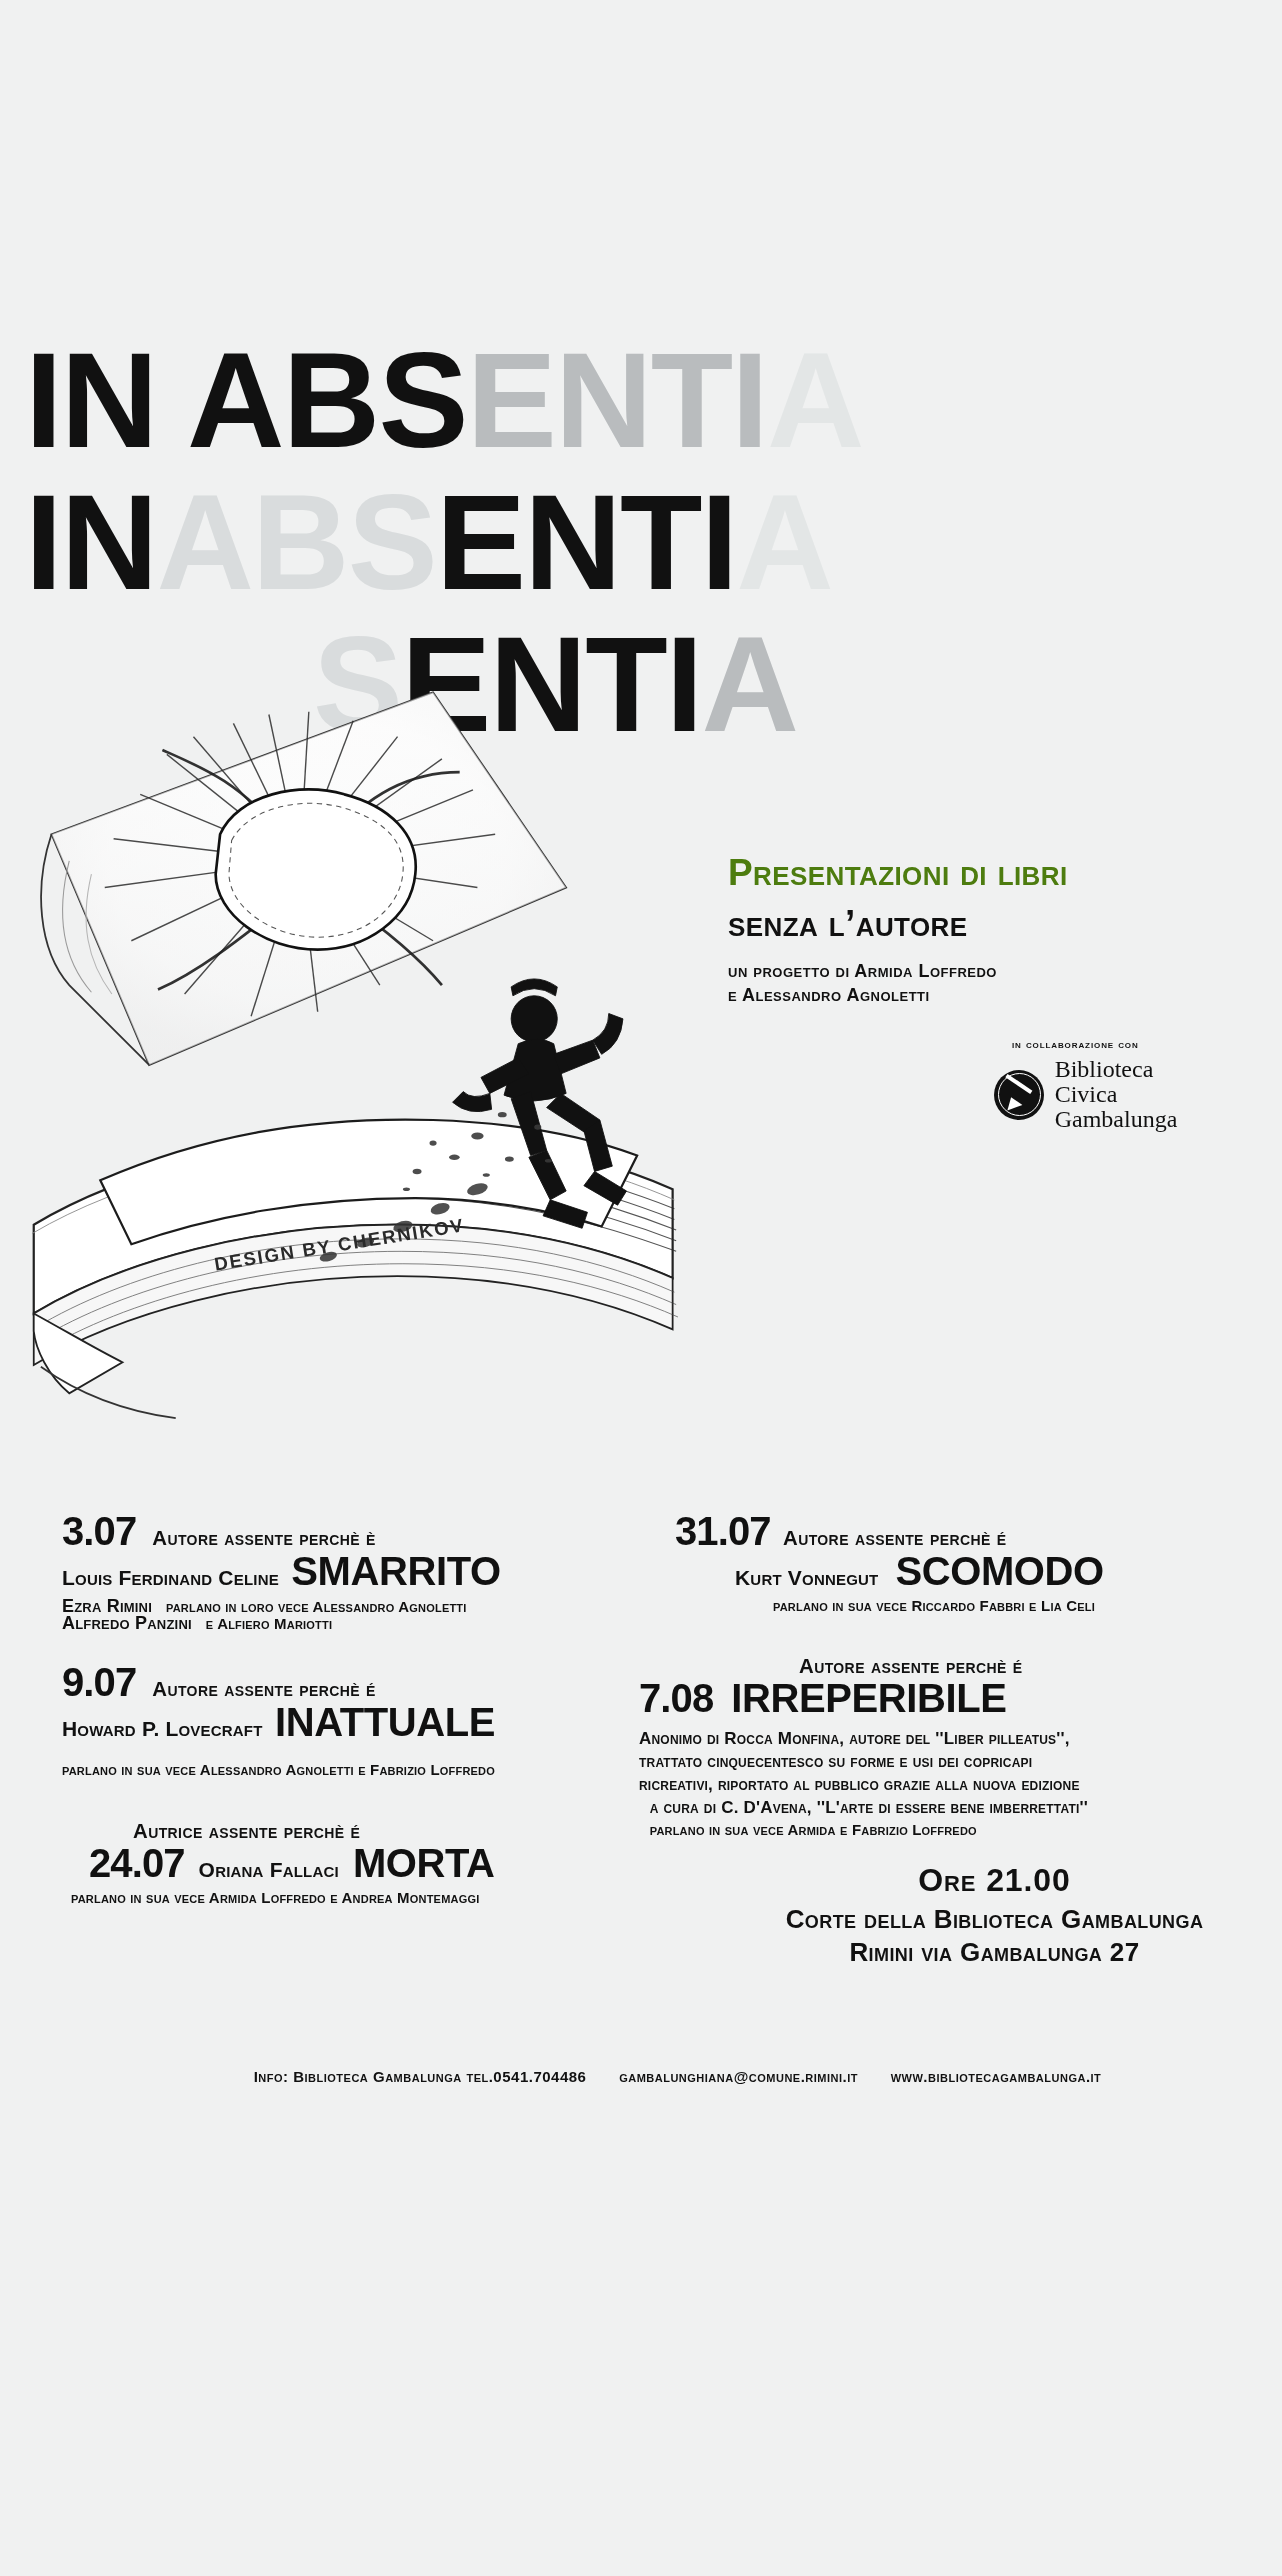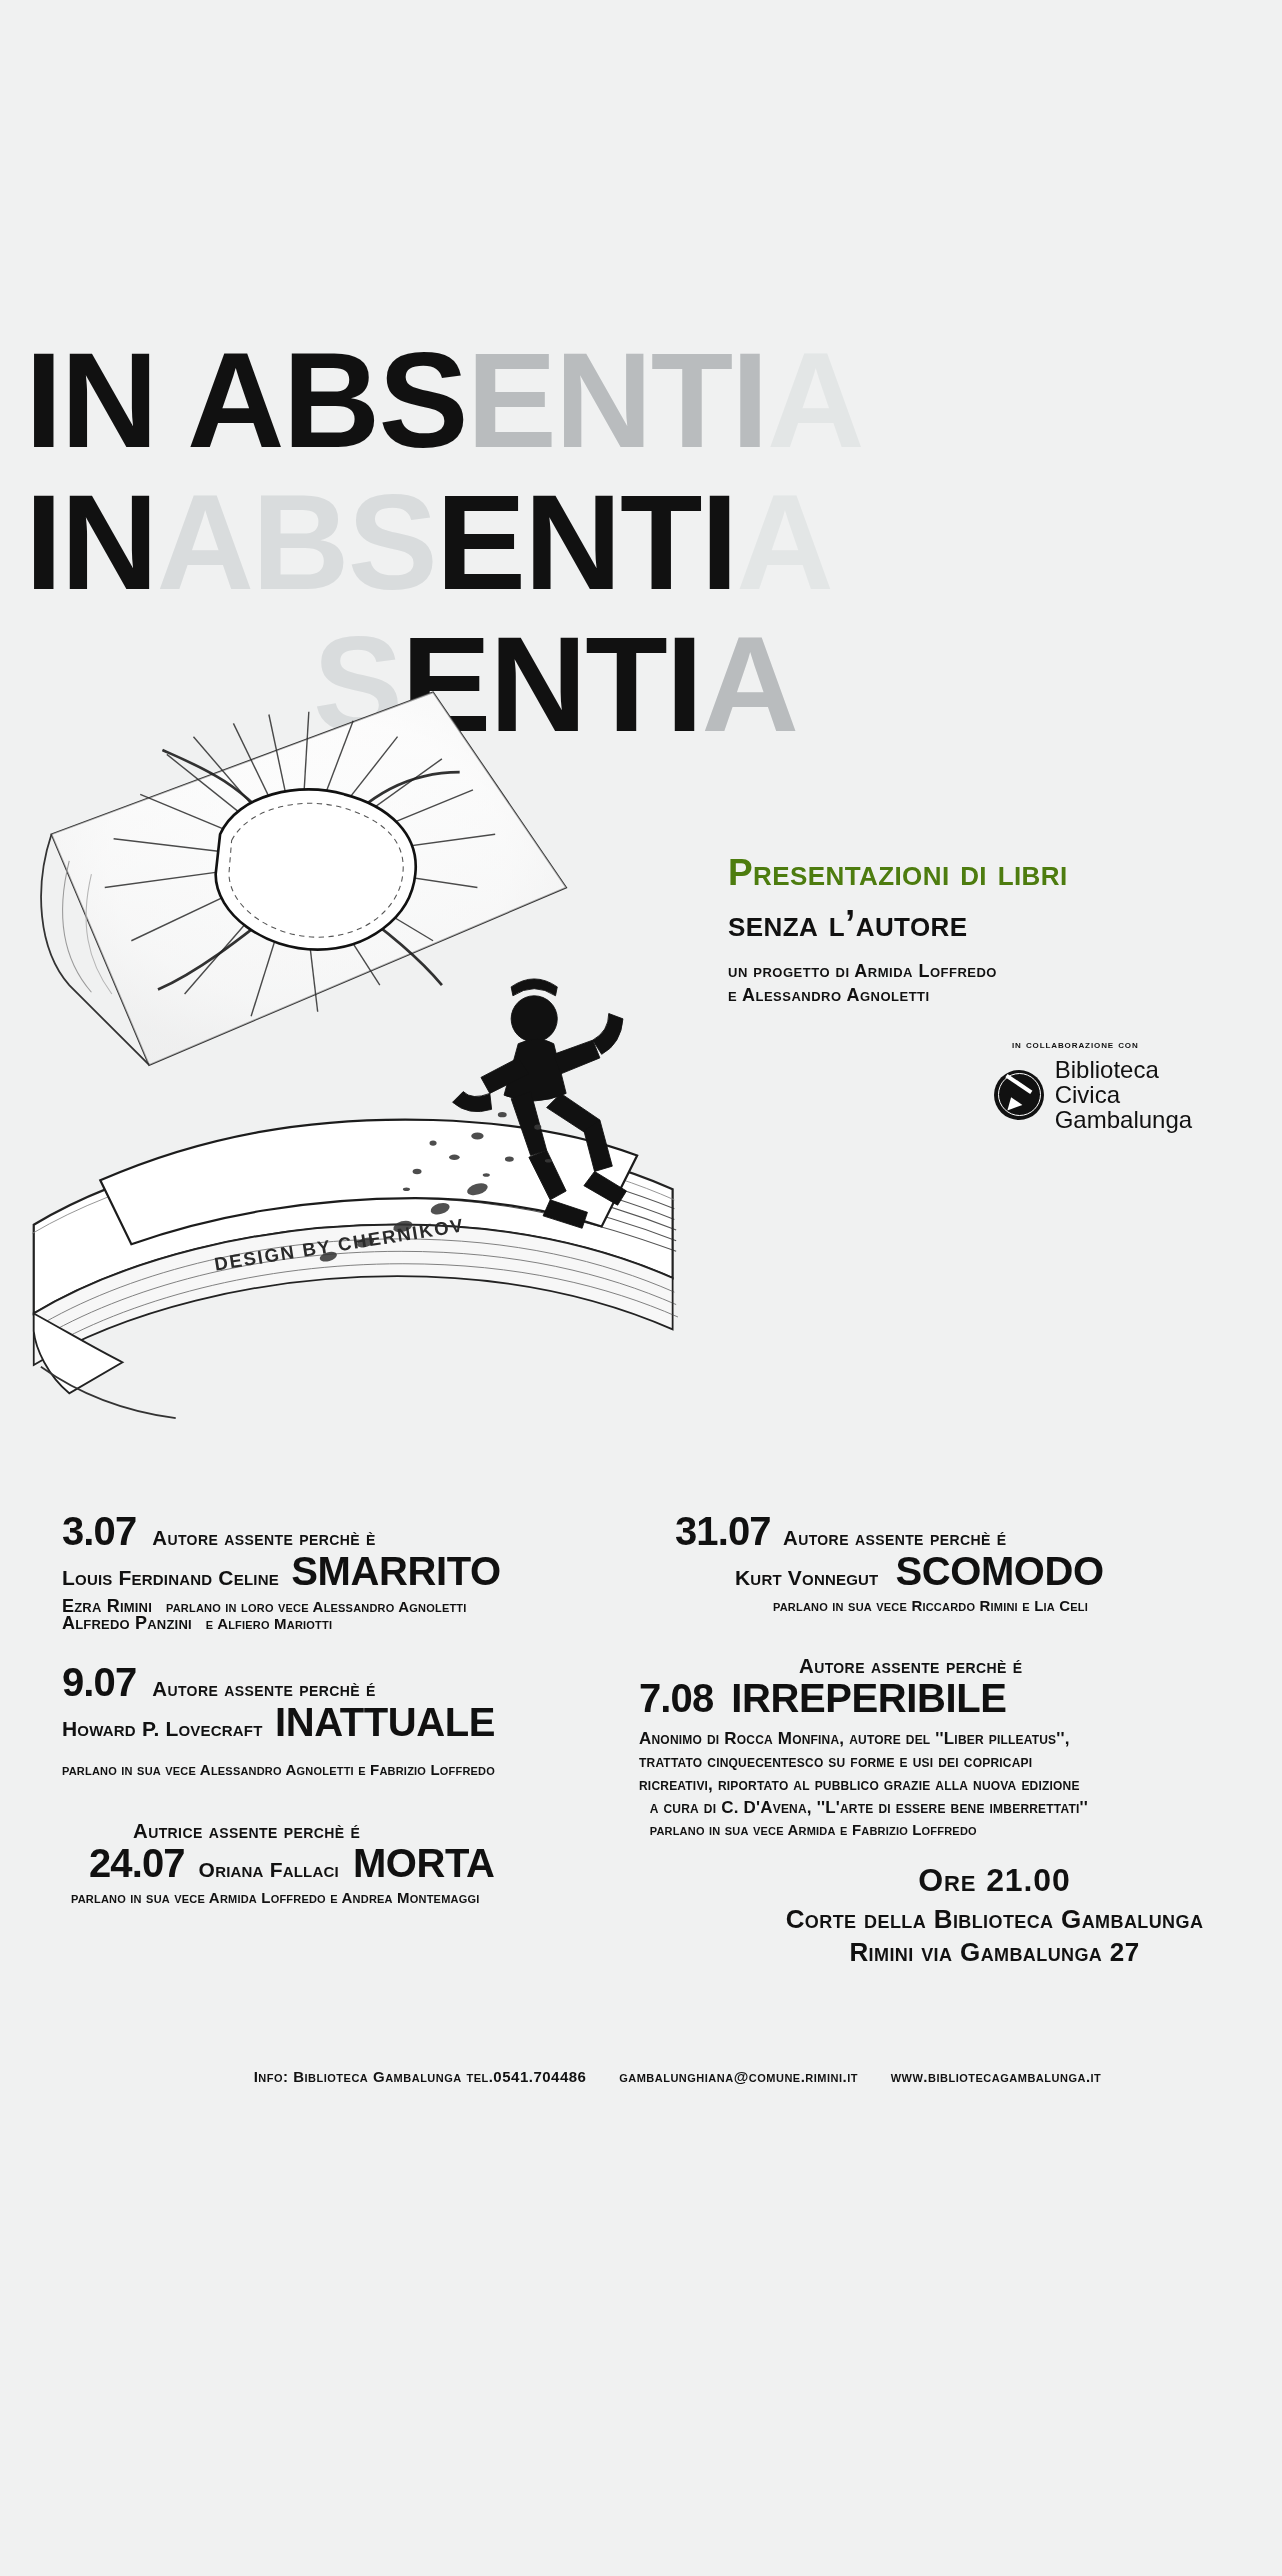--- a/index.html
+++ b/index.html
@@ -156,21 +156,21 @@
     width: 43px; height: 43px;
     border: 1.8px solid #fff;
     border-radius: 50%;
     box-sizing: border-box;
   }
   .logo-text {
     font-size: 24px;
     line-height: 1.06;
     font-weight: normal;
     color: #111;
-    font-family: Liberation Sans, sans-serif;
+    font-family: Liberation Serif, serif;
   }
 
   
   .events {
     position: absolute;
     left: 0;
     top: 1509px;
     width: 1283px;
     height: 497px;
   }
@@ -470,21 +470,21 @@
     <div class="ev" id="ev2">
       <div class="line-a">
         <span class="date">31.07</span>
         <span class="reason">Autore assente perchè é</span>
       </div>
       <div class="line-b" style="margin-left:60px">
         <span class="author">Kurt Vonnegut</span>
         <span class="word">SCOMODO</span>
       </div>
       <div style="margin-left:98px;margin-top:1.8px">
-        <span class="speakers">parlano in sua vece Riccardo Rimini e Lia Celi</span>
+        <span class="speakers">parlano in sua vece Riccardo Fabbri e Lia Celi</span>
       </div>
     </div>
 
     <div class="ev" id="ev3">
       <div class="line-a">
         <span class="date">9.07</span>
         <span class="reason">Autore assente perchè é</span>
       </div>
       <div class="line-b">
         <span class="author">Howard P. Lovecraft</span>

